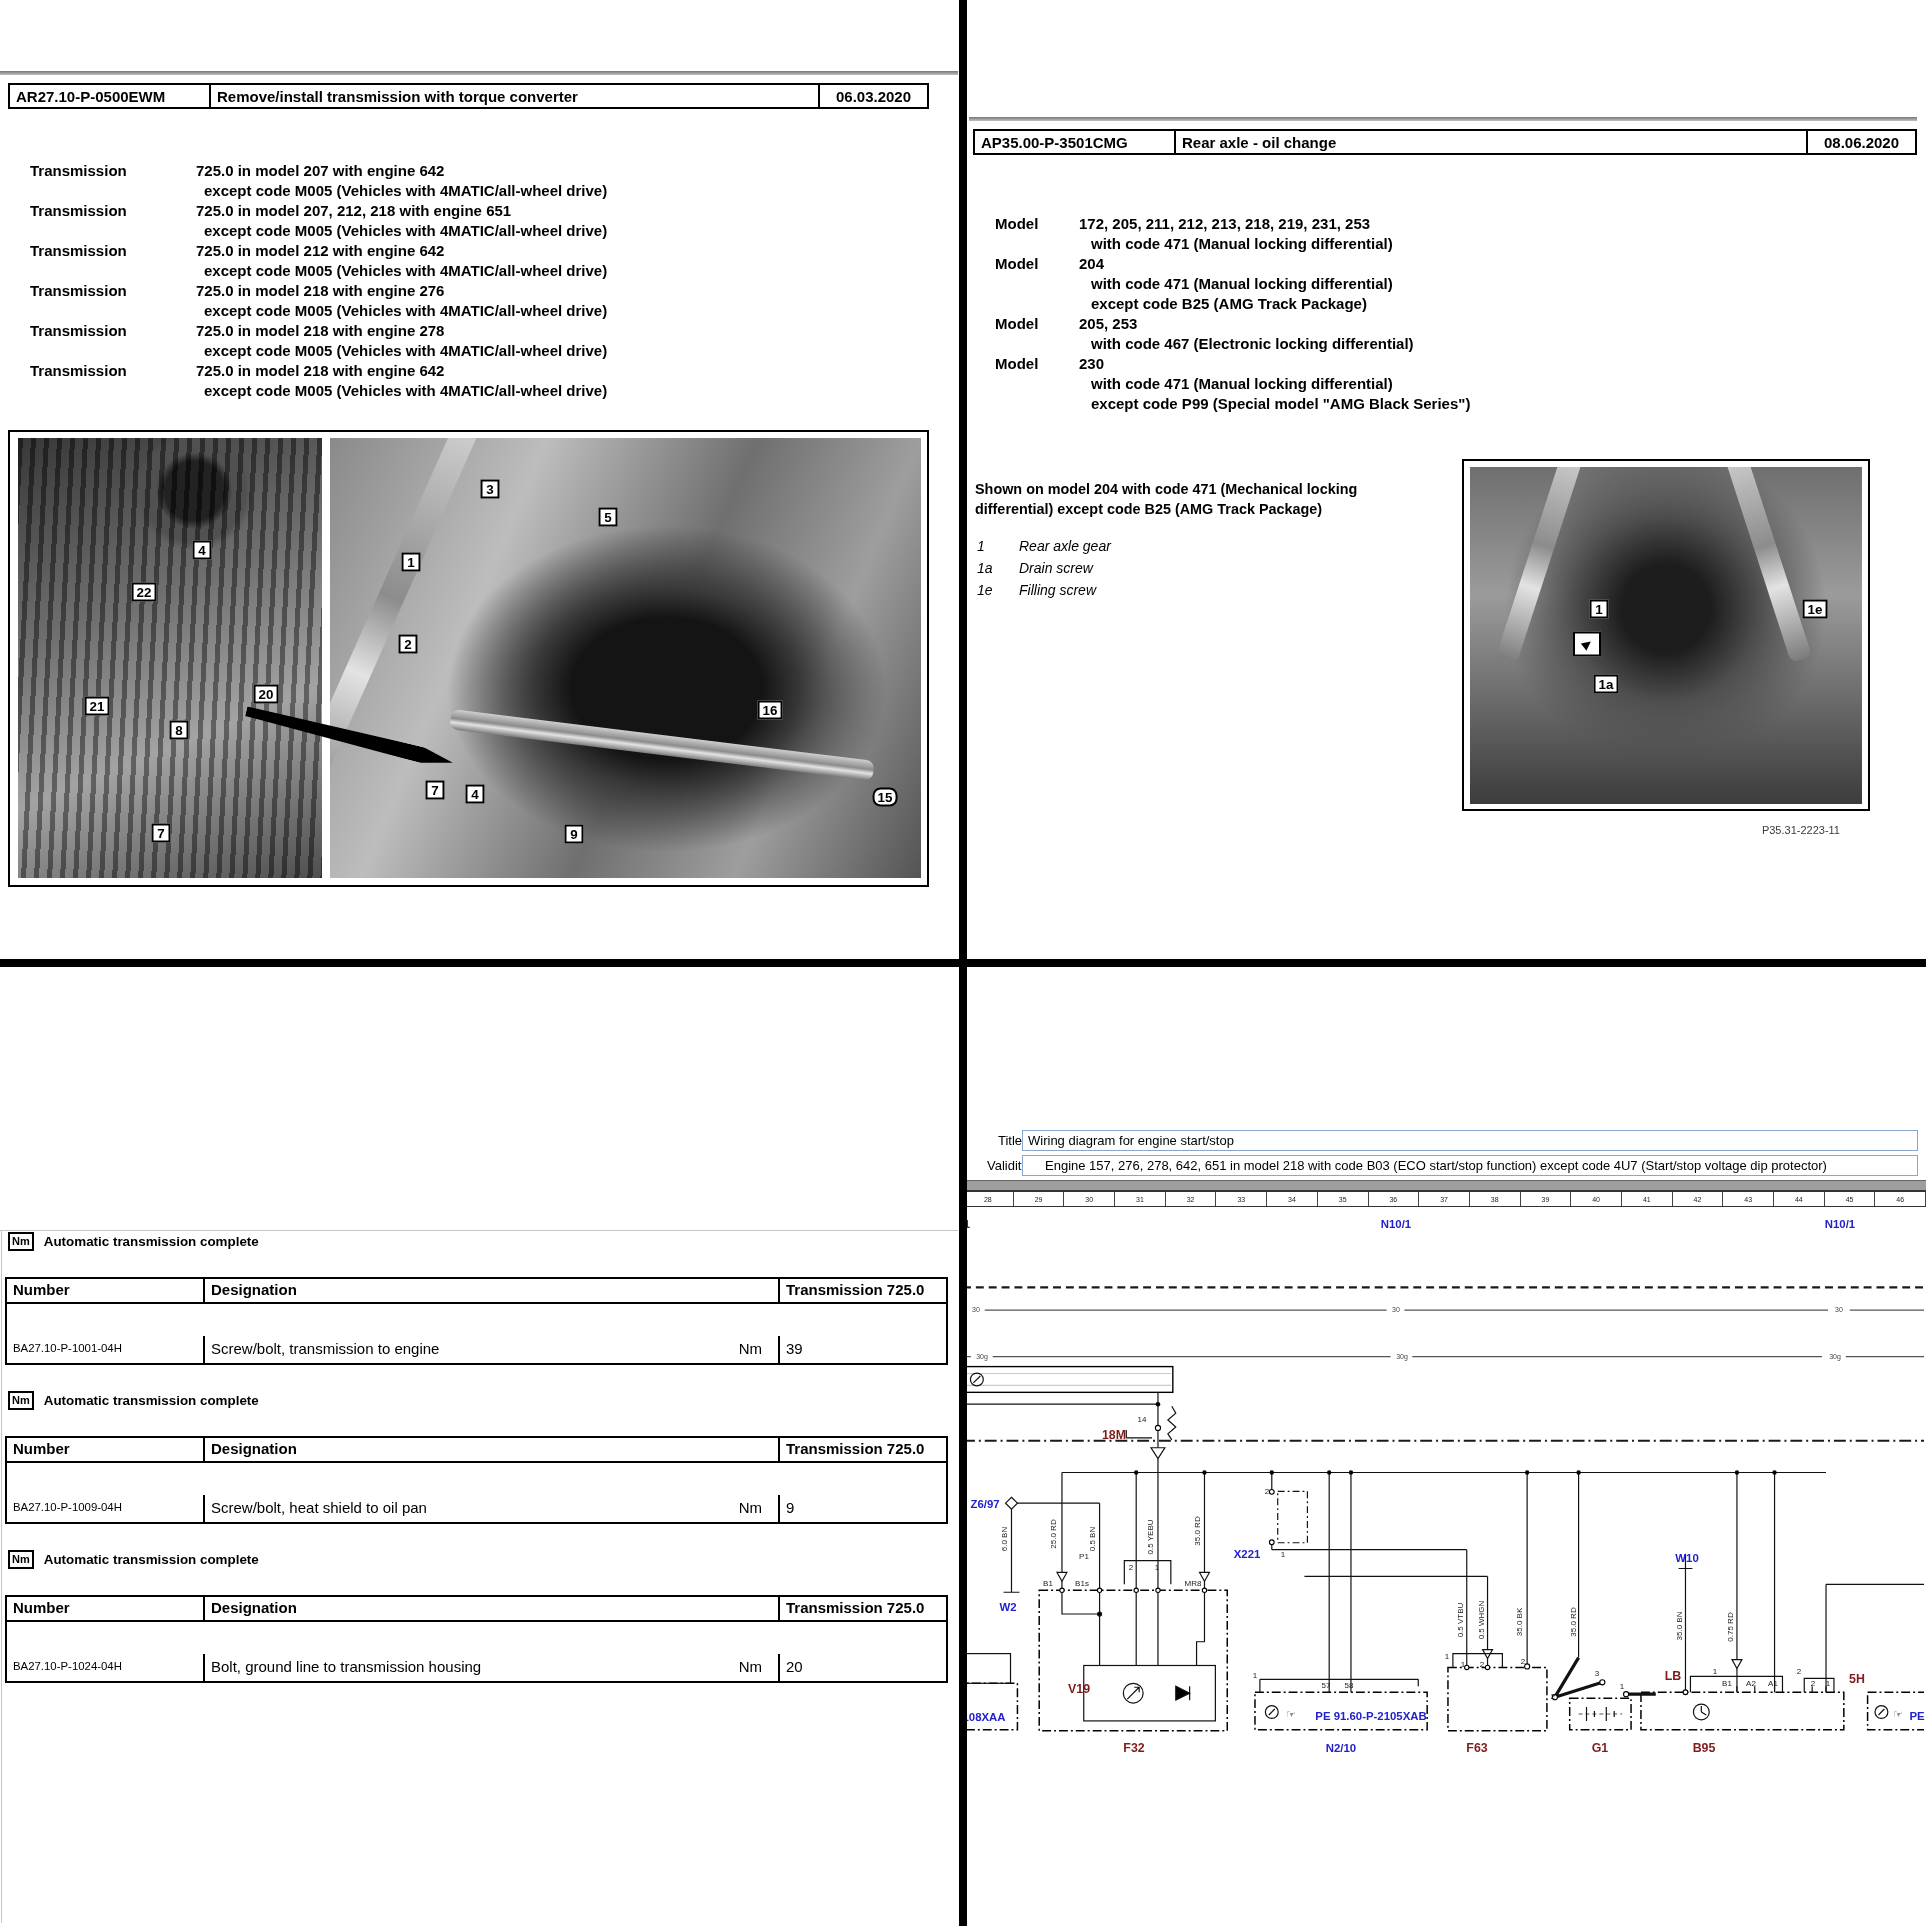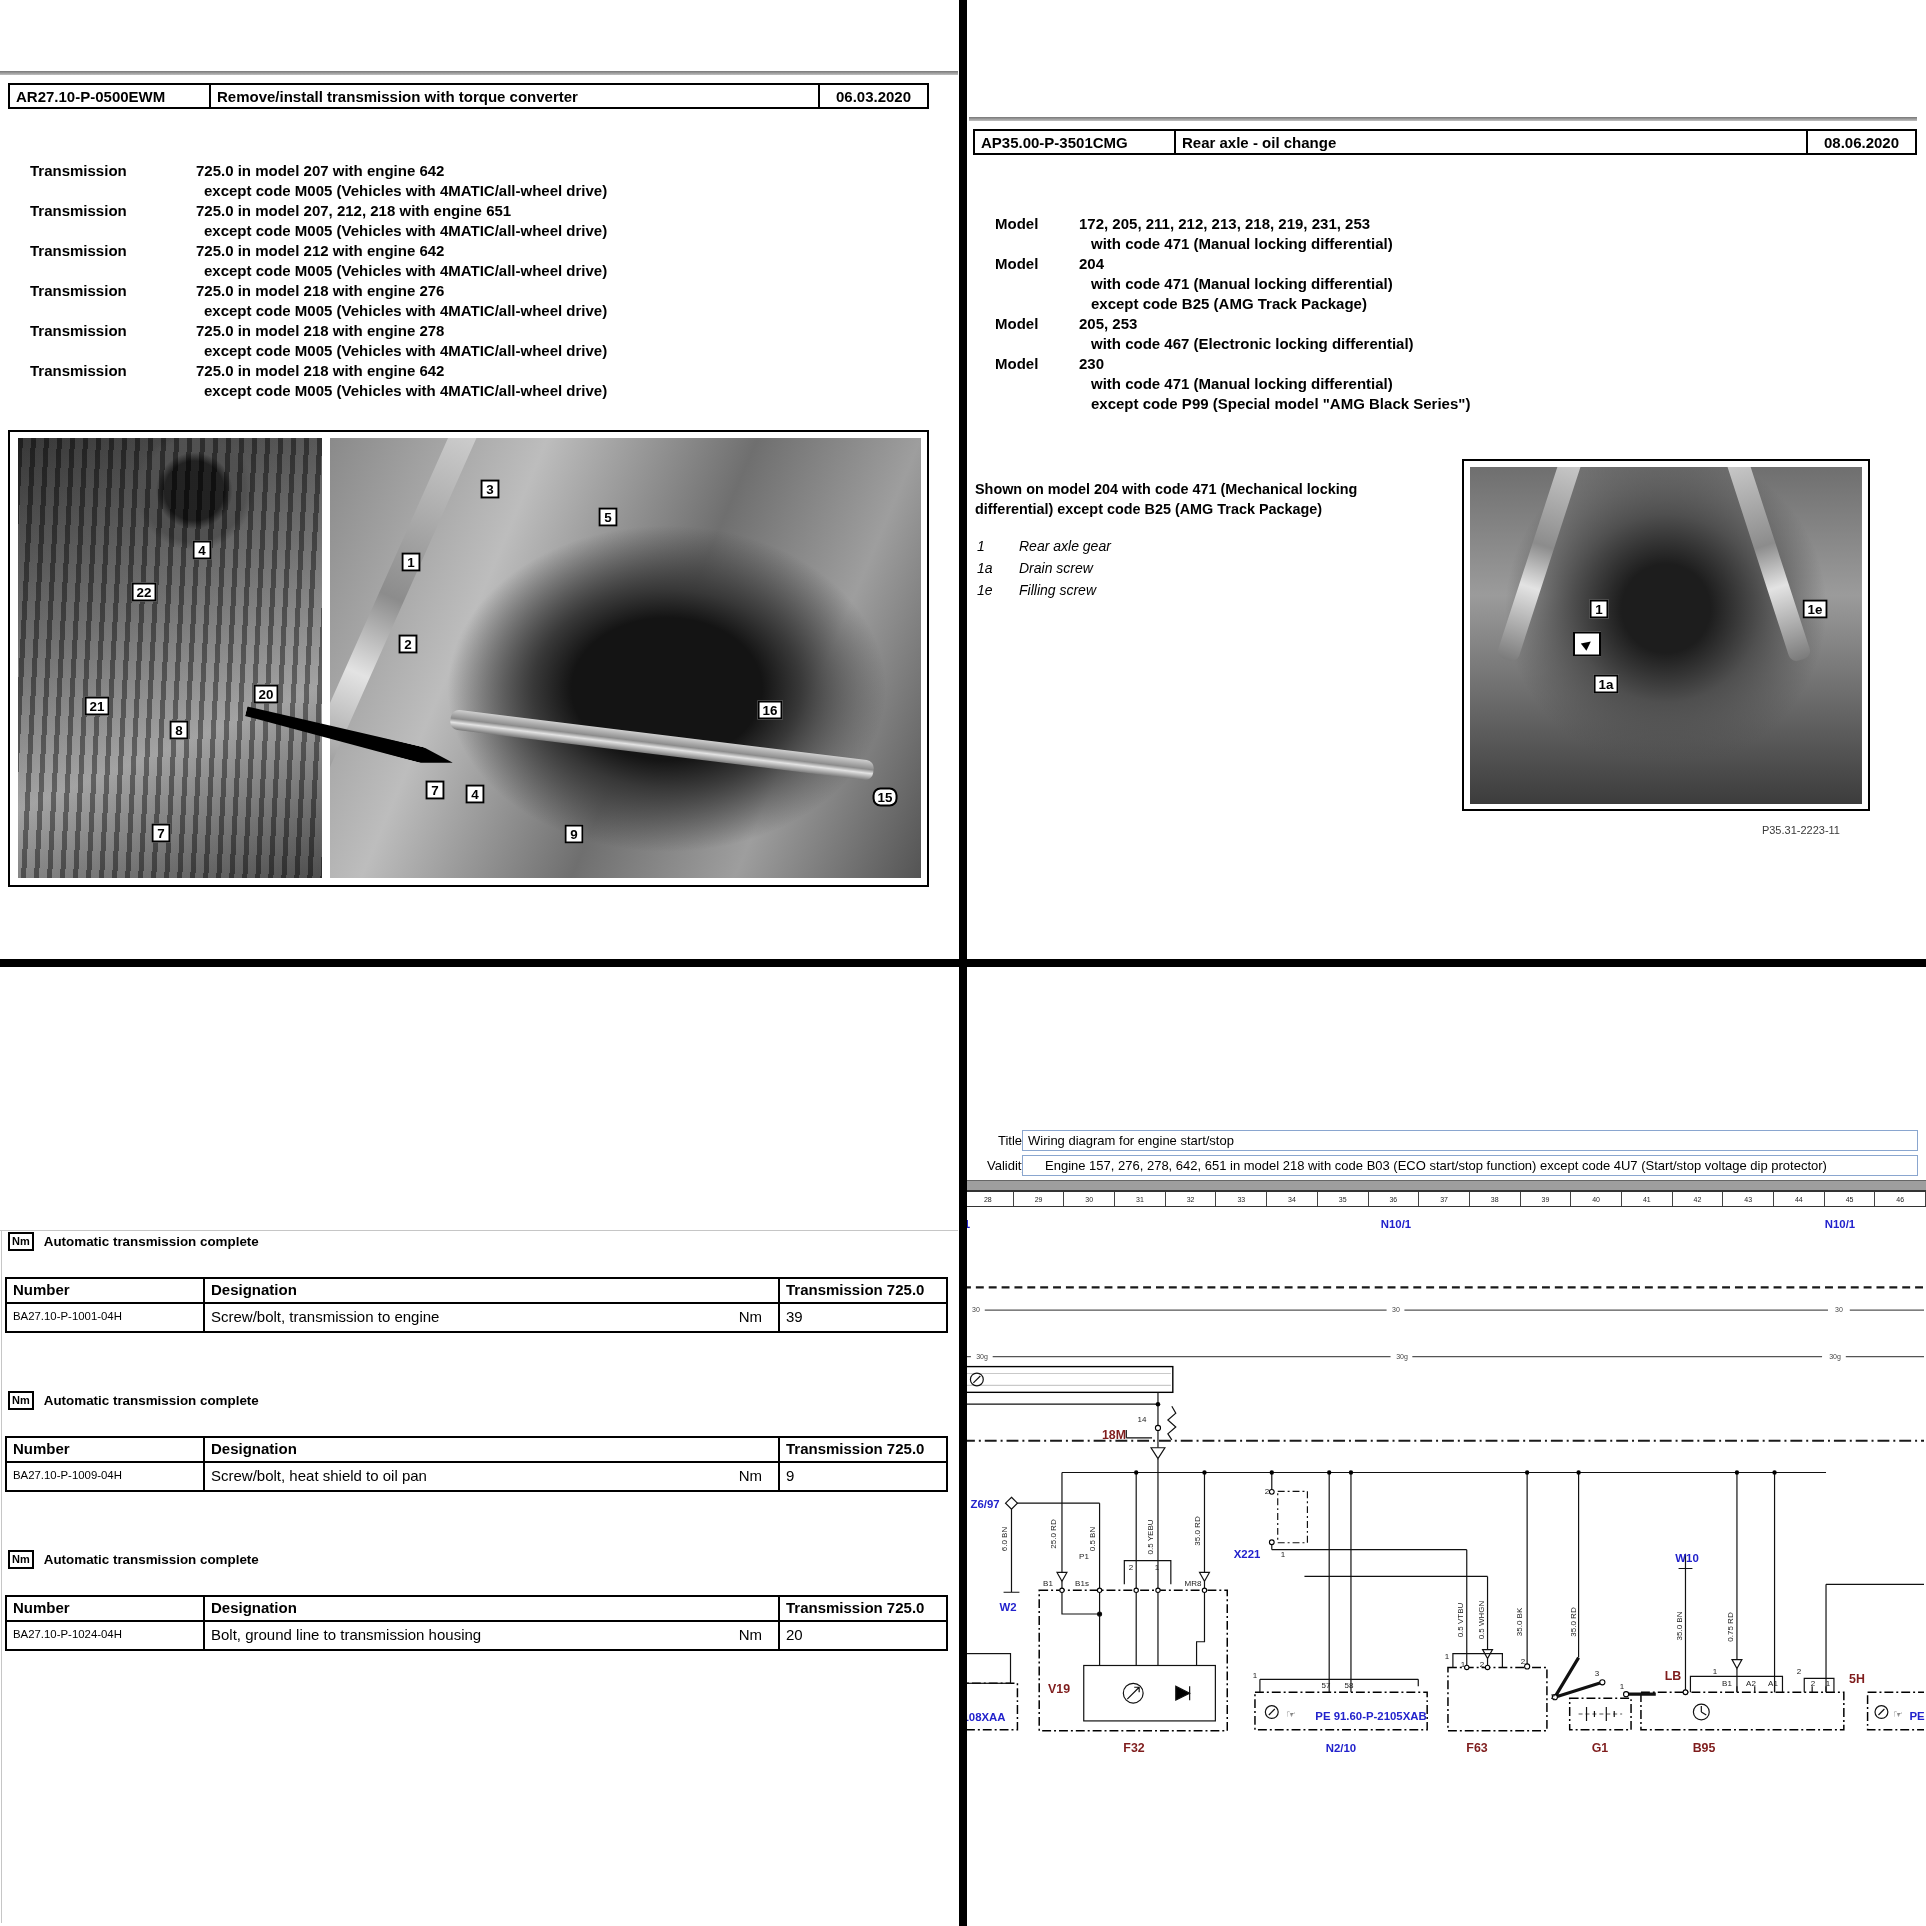--- a/index.html
+++ b/index.html
@@ -58,21 +58,21 @@
   .bl-edge-v{position:absolute;left:1px;top:267px;width:1px;height:693px;background:#c6c6c6;}
   .bl-edge-h{position:absolute;left:0;top:267px;width:958px;height:1px;background:#c6c6c6;}
   .bl-blocks{position:absolute;left:0;top:269px;width:953px;}
   .tq-block{margin-bottom:65px;height:94px;position:relative;}
   .tq-head{display:flex;align-items:center;gap:10px;padding-left:8px;}
   .nm-icon{border:2px solid #000;font-weight:bold;font-size:11px;padding:1px 2px;line-height:13px;}
   .tq-title{font-weight:bold;font-size:13.4px;}
   .tq-table{position:absolute;left:5px;top:45px;width:943px;border:2px solid #000;box-sizing:border-box;}
   .tq-row{display:flex;}
   .tq-row.head{border-bottom:2px solid #000;font-weight:bold;font-size:15px;height:23px;}
-  .tq-row.data{height:27px;}
+  .tq-row.data{height:27px;margin-top:32px;}
   .tq-c{border-right:2px solid #000;padding:2px 6px 0 6px;box-sizing:border-box;overflow:hidden;white-space:nowrap;}
   .tq-num{width:198px;flex:none;}
   .tq-des{flex:1;display:flex;}
   .tq-val{width:166px;flex:none;border-right:none;}
   .tq-row.data .tq-num{font-size:11.4px;padding-top:6px;}
   .tq-row.data .tq-des,.tq-row.data .tq-val{font-size:15px;padding-top:4px;}
   .tq-des .d-text{flex:1;} .tq-des .d-unit{padding-right:10px;}
 
   
   .fld-label{position:absolute;font-size:13px;}
@@ -518,21 +518,21 @@
           <span class="wlab comp" style="left: 151px; top: 225px;">18M</span>
           <span class="wlab pin" style="left: 179px; top: 209px;">14</span>
           <span class="wlab blue" style="left: 22px; top: 294px;">Z6/97</span>
           <span class="wlab blue" style="left: 45px; top: 397px;">W2</span>
           <span class="wlab blue" style="left: 284px; top: 344px;">X221</span>
           <span class="wlab blue" style="left: 21px; top: 507px;">108XAA</span>
           <span class="wlab blue" style="left: 408px; top: 506px;">PE 91.60-P-2105XAB</span>
           <span class="wlab blue" style="left: 378px; top: 538px;">N2/10</span>
           <span class="wlab blue" style="left: 724px; top: 348px;">W10</span>
           <span class="wlab blue" style="left: 954px; top: 506px;">PE</span>
-          <span class="wlab comp" style="left: 96px; top: 479px;">V19</span>
+          <span class="wlab comp" style="left: 116px; top: 479px;">V19</span>
           <span class="wlab comp" style="left: 171px; top: 538px;">F32</span>
           <span class="wlab comp" style="left: 514px; top: 538px;">F63</span>
           <span class="wlab comp" style="left: 637px; top: 538px;">G1</span>
           <span class="wlab comp" style="left: 741px; top: 538px;">B95</span>
           <span class="wlab comp" style="left: 710px; top: 466px;">LB</span>
           <span class="wlab comp" style="left: 894px; top: 469px;">5H</span>
           <span class="wlab pin" style="left: 85px; top: 373px;">B1</span>
           <span class="wlab pin" style="left: 119px; top: 373px;">B1s</span>
           <span class="wlab pin" style="left: 121px; top: 346px;">P1</span>
           <span class="wlab pin" style="left: 168px; top: 357px;">2</span>

